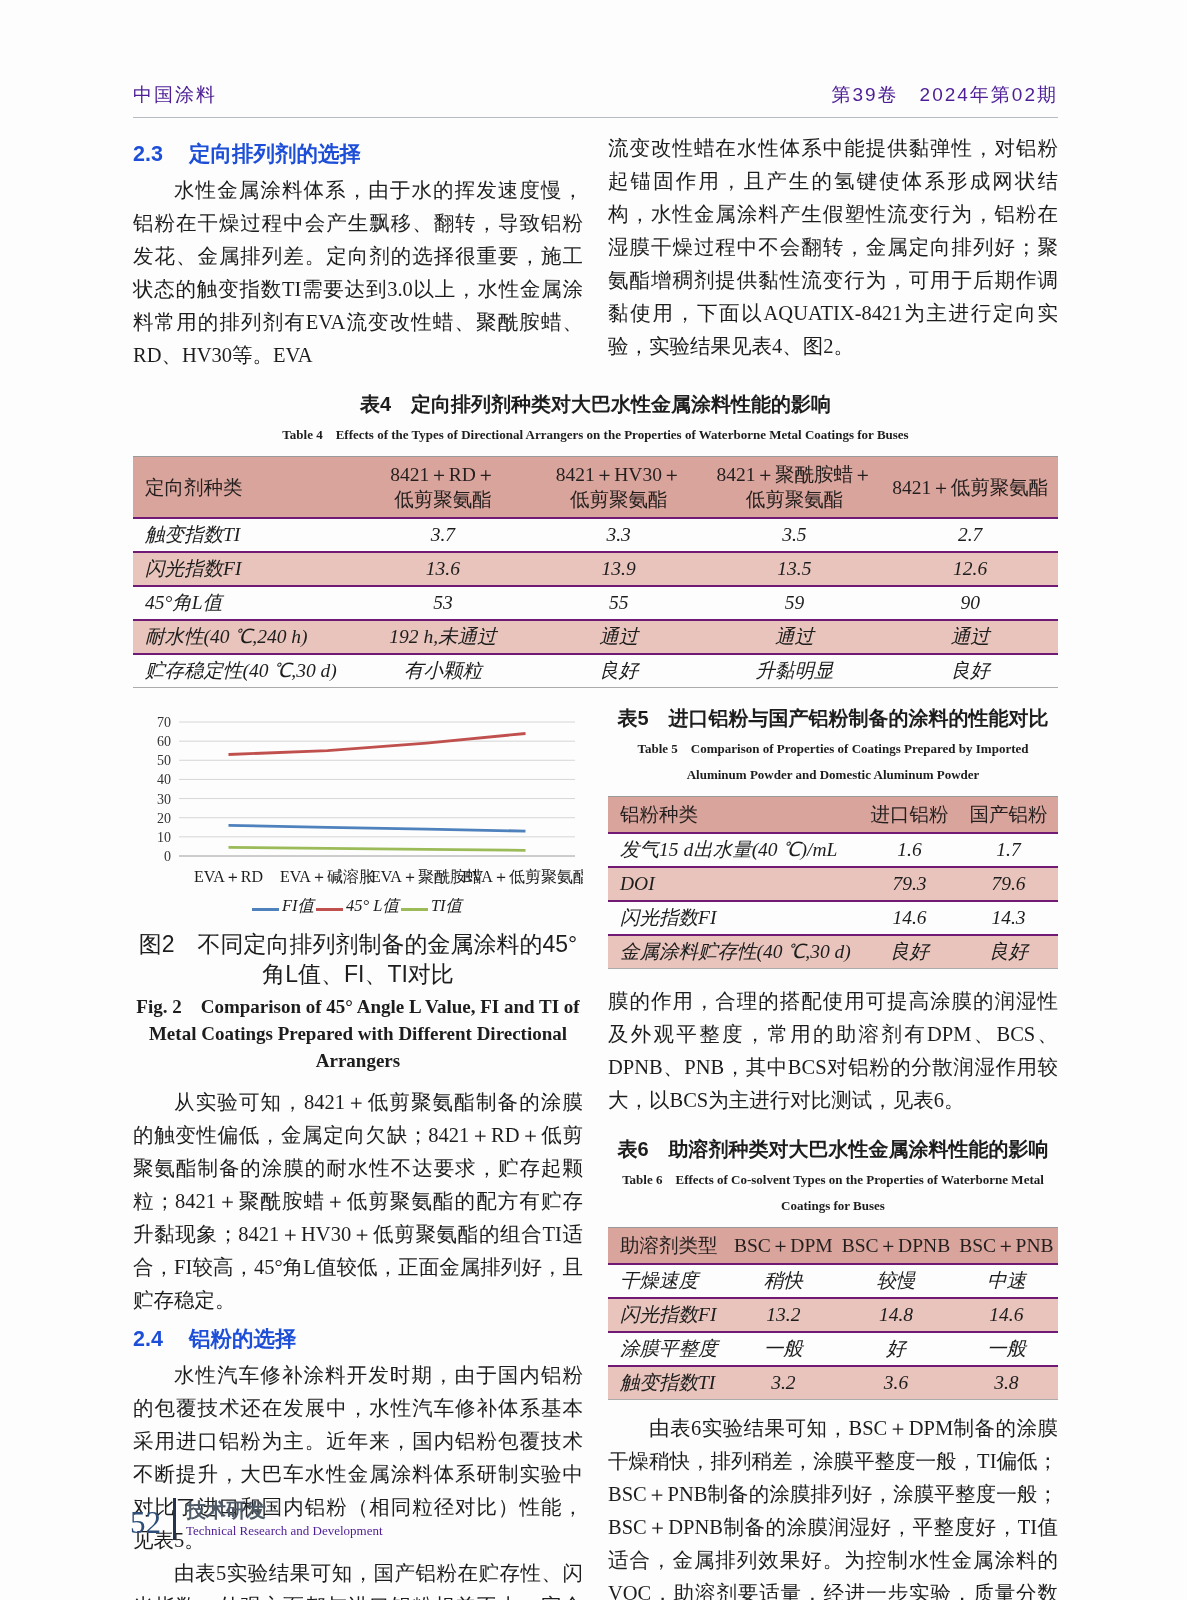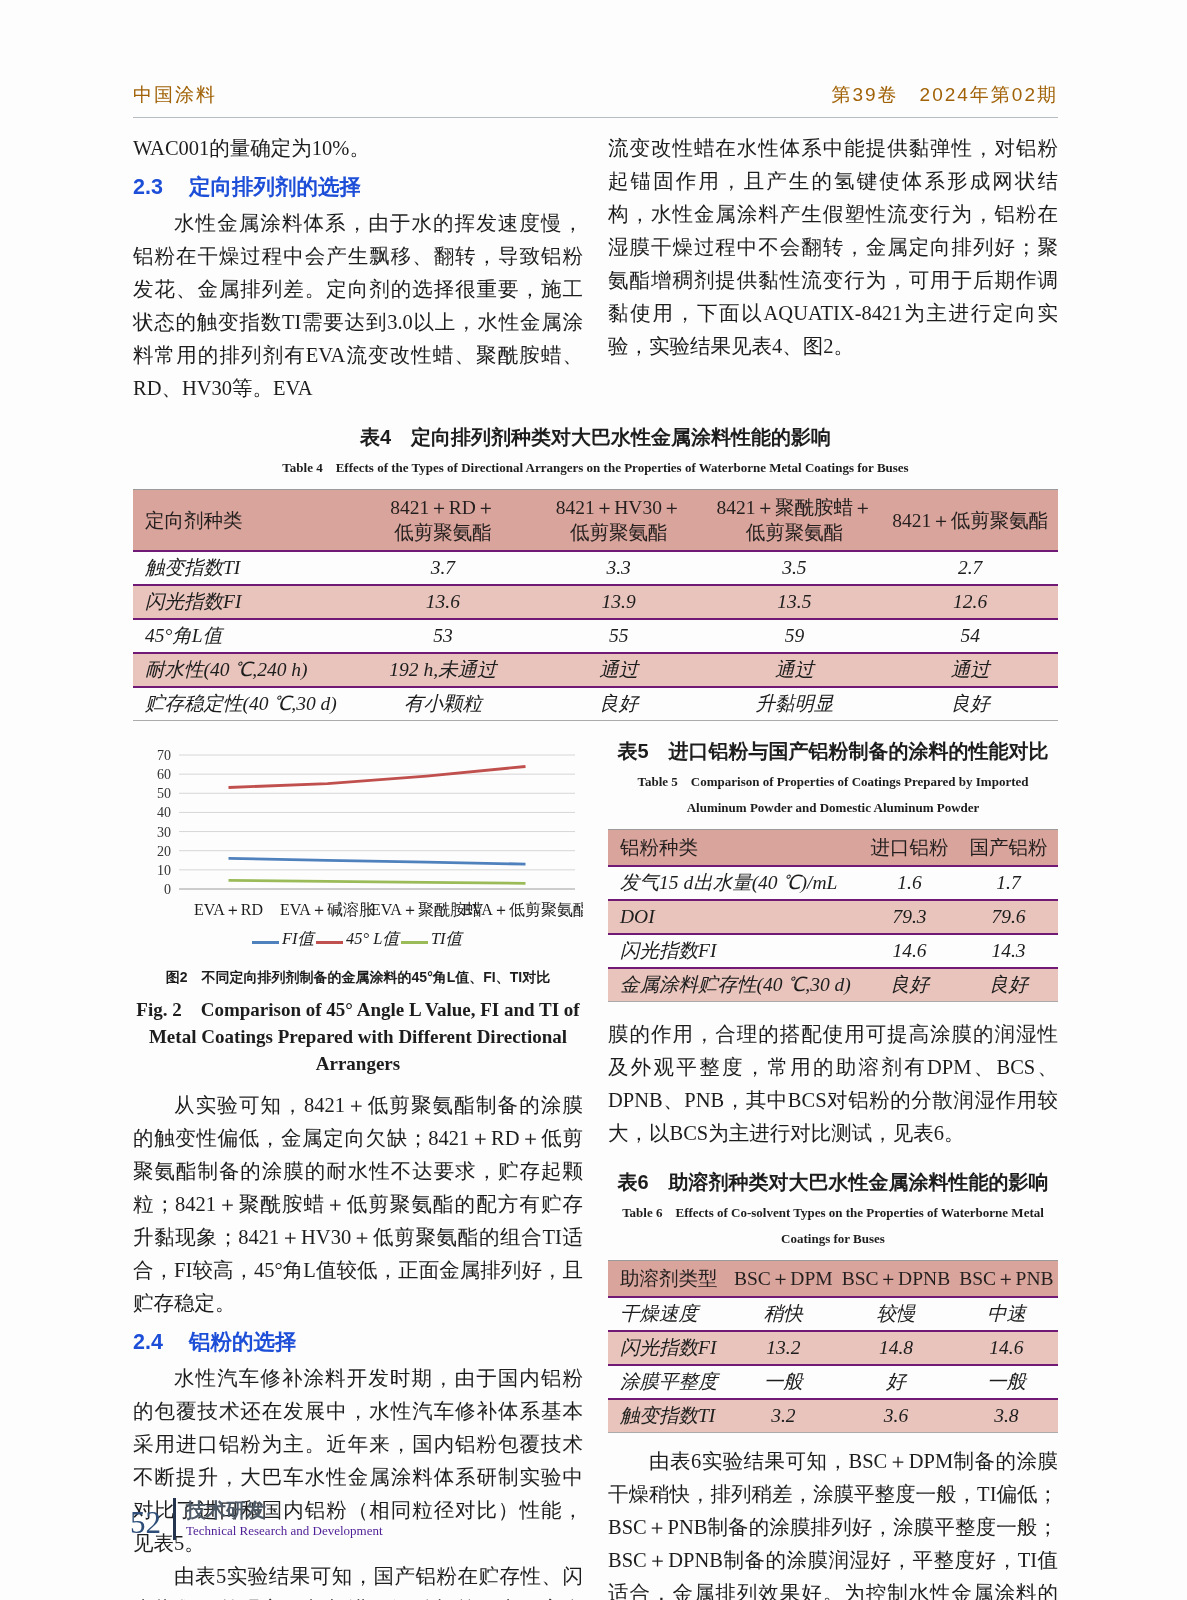--- a/index.html
+++ b/index.html
@@ -1,21 +1,21 @@
 <!DOCTYPE html>
 <html><head>
 <meta charset="utf-8">
 <style>
   html,body{margin:0;padding:0;background:#ffffff;}
   .page{position:relative;width:1187px;height:1600px;background:#fdfdfd;overflow:hidden;
         font-family:"Liberation Serif",serif;color:#1d1d1d;}
   
   .pg-header{position:absolute;left:133px;right:129px;top:82px;display:flex;
              justify-content:space-between;align-items:flex-end;padding-bottom:9px;
-             border-bottom:1.5px solid #b6bcc2;color:#a16207;
+             border-bottom:1.5px solid #b6bcc2;color:#4c1d95;
              font-family:"Liberation Sans",sans-serif;font-size:19px;letter-spacing:2px;}
   
   .content{position:absolute;left:133px;top:132px;width:925px;}
   .two-col{display:flex;gap:25px;}
   .col{width:450px;}
   p{margin:0;font-size:20.5px;line-height:33px;text-align:justify;}
   p.indent{text-indent:2em;}
   .sec-head{font-family:"Liberation Sans",sans-serif;color:#1d4ed8;font-weight:bold;
             font-size:21.5px;margin:7px 0 6px;}
   .sec-head .num{margin-right:26px;}
@@ -37,21 +37,21 @@
   .t6 th:first-child{width:27%;}
   
   .chart-wrap{margin-top:6px;}
   .chart-wrap svg{display:block;width:450px;height:185px;}
   .ytick{font:14px "Liberation Serif",serif;text-anchor:end;fill:#333;}
   .xtick{font:16px "Liberation Serif",serif;text-anchor:middle;fill:#1d1d1d;}
   .legend{display:flex;justify-content:center;align-items:center;font-size:16.5px;
           font-style:italic;margin-top:0;}
   .leg-line{display:inline-block;width:27px;height:3px;margin-right:3px;}
   .leg-label{margin-right:2px;}
-  .fig-cap-zh{font-family:"Liberation Sans",sans-serif;font-weight:bold;font-size:14px;
+  .fig-cap-zh{font-family:"Liberation Sans",sans-serif;font-weight:normal;font-size:23px;
               text-align:center;line-height:30px;margin-top:12px;}
   .fig-cap-en{font-weight:bold;font-size:19px;text-align:center;line-height:27px;margin:4px 0 12px;} .gap12{height:12px;} .gap16{height:16px;}
   
   .pg-footer{position:absolute;left:130px;top:1498px;display:flex;align-items:stretch;}
   .pg-num{font-size:31px;color:#2e4e79;margin-right:12px;align-self:flex-end;line-height:34px;}
   .footer-rule{width:3px;background:#24344f;margin-right:10px;}
   .footer-zh{font-family:"Liberation Sans",sans-serif;font-weight:bold;font-size:20px;
              color:#4e5a66;line-height:24px;}
   .footer-en{font-size:13px;color:#4c1d95;line-height:18px;}
 </style>
@@ -62,21 +62,20 @@
 
   <div class="pg-header">
     <span>中国涂料</span>
     <span>第39卷　2024年第02期</span>
   </div>
 
   <div class="content">
 
     <div class="two-col">
       <div class="col">
-        <p>WAC001的量确定为10%。</p>
         <div class="sec-head">
           <span class="num">2.3</span><span>定向排列剂的选择</span>
         </div>
         <p class="indent">水性金属涂料体系，由于水的挥发速度慢，铝粉在干燥过程中会产生飘移、翻转，导致铝粉发花、金属排列差。定向剂的选择很重要，施工状态的触变指数TI需要达到3.0以上，水性金属涂料常用的排列剂有EVA流变改性蜡、聚酰胺蜡、RD、HV30等。EVA</p>
       </div>
       <div class="col">
         <p>流变改性蜡在水性体系中能提供黏弹性，对铝粉起锚固作用，且产生的氢键使体系形成网状结构，水性金属涂料产生假塑性流变行为，铝粉在湿膜干燥过程中不会翻转，金属定向排列好；聚氨酯增稠剂提供黏性流变行为，可用于后期作调黏使用，下面以AQUATIX-8421为主进行定向实验，实验结果见表4、图2。</p>
       </div>
     </div>
 
@@ -109,21 +108,21 @@
               <td>13.6</td>
               <td>13.9</td>
               <td>13.5</td>
               <td>12.6</td>
             </tr>
             <tr>
               <td>45°角L值</td>
               <td>53</td>
               <td>55</td>
               <td>59</td>
-              <td>54</td>
+              <td>90</td>
             </tr>
             <tr>
               <td>耐水性(40 ℃,240 h)</td>
               <td>192 h,未通过</td>
               <td>通过</td>
               <td>通过</td>
               <td>通过</td>
             </tr>
             <tr>
               <td>贮存稳定性(40 ℃,30 d)</td>

